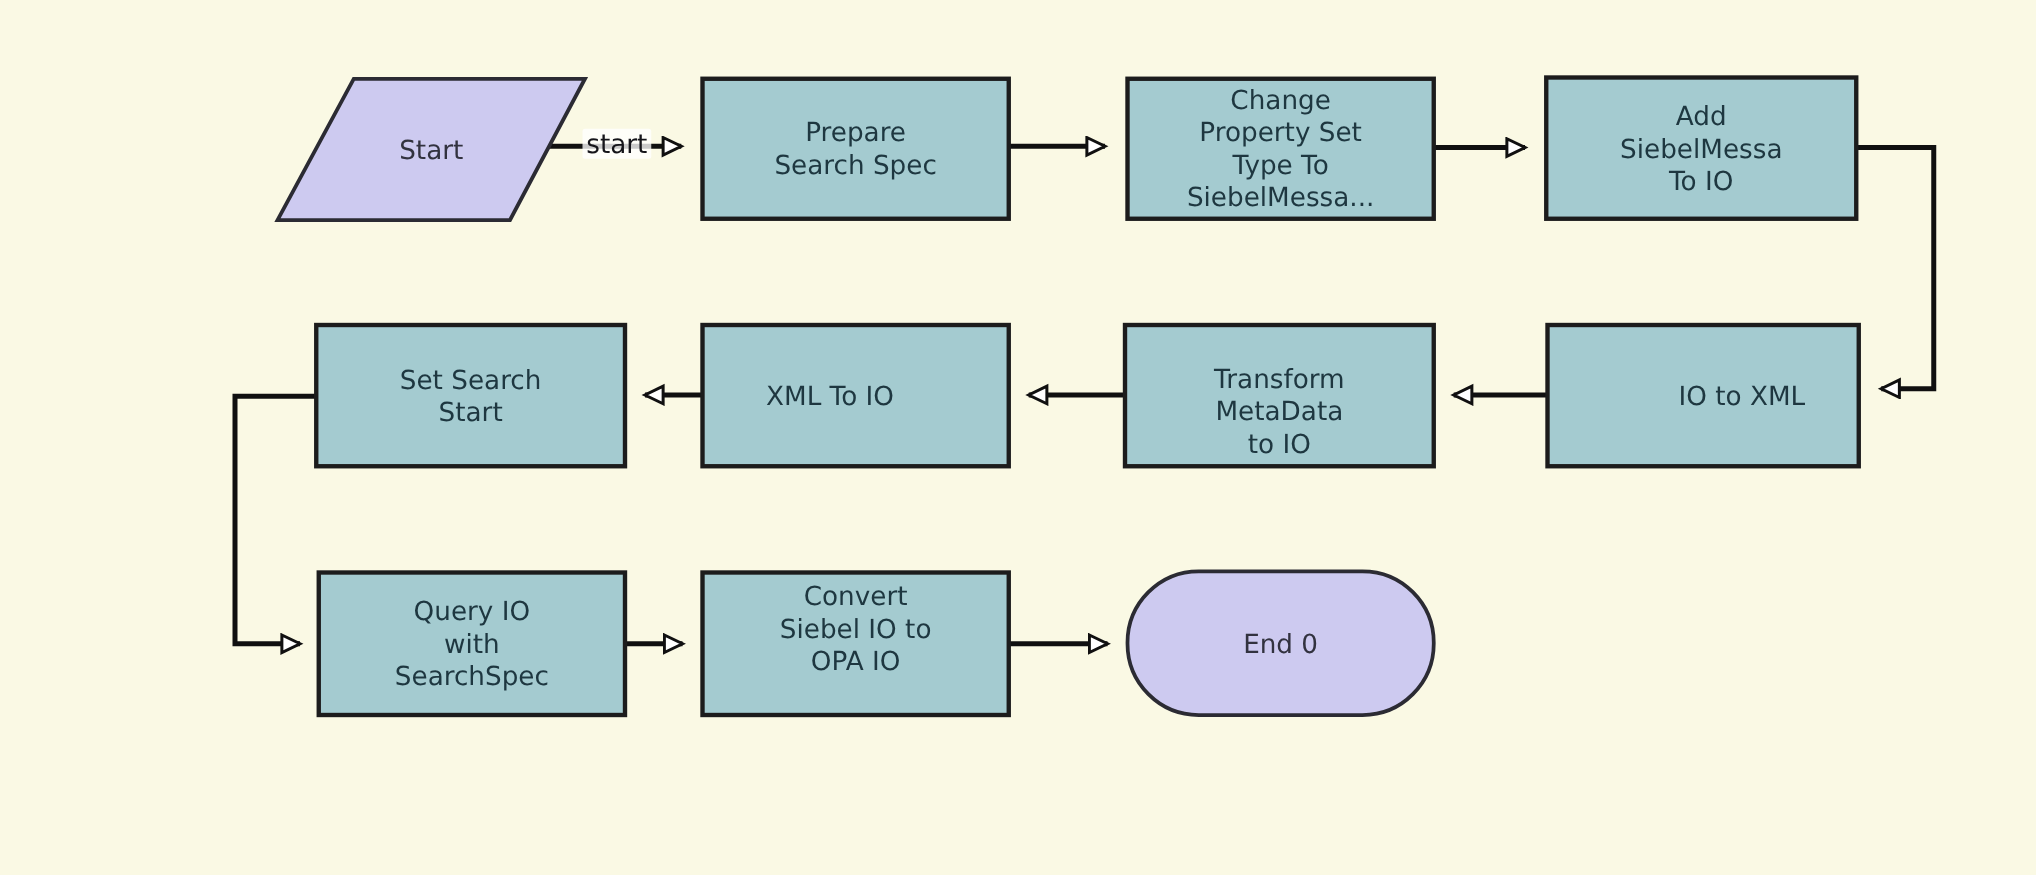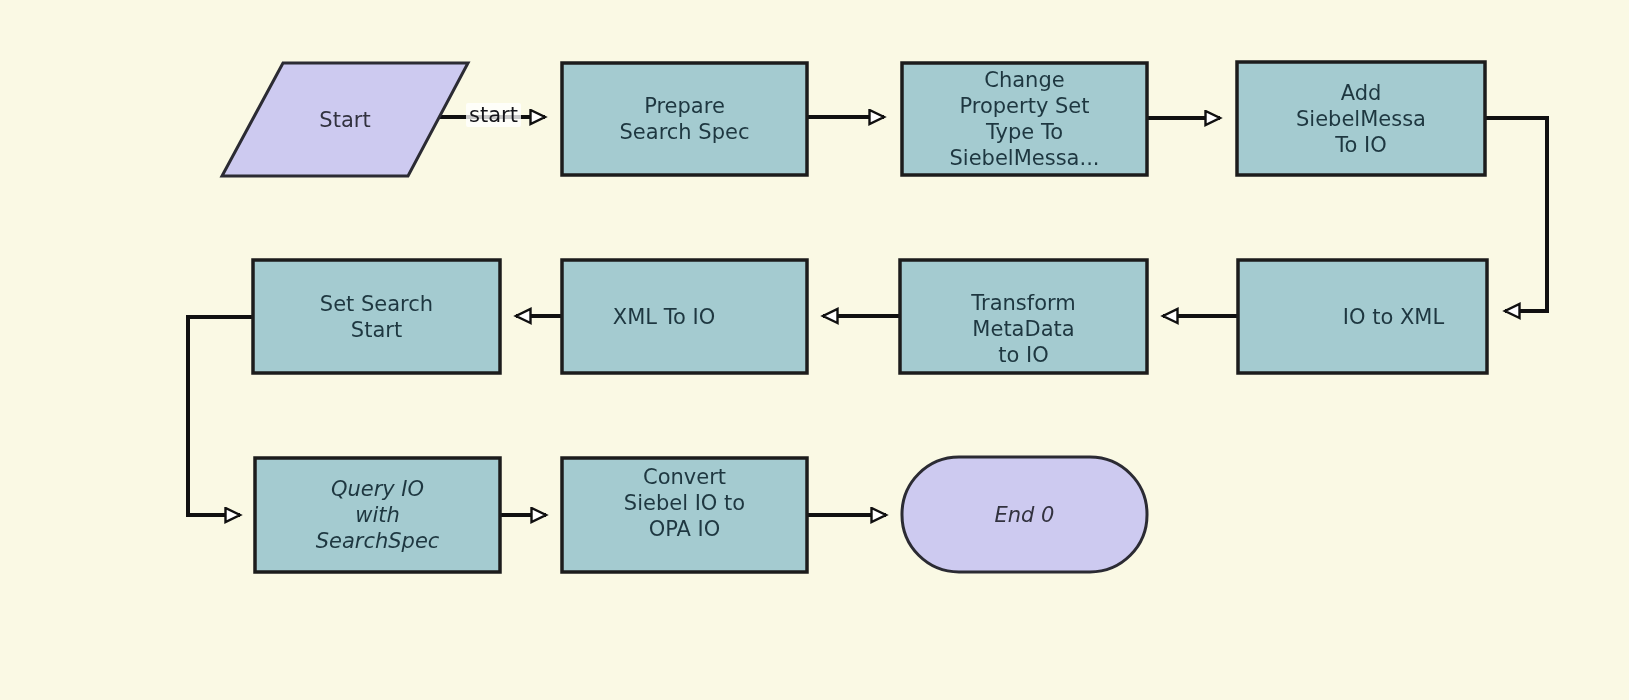--- a/index.html
+++ b/index.html
@@ -91,23 +91,23 @@
   <div class="node-label" style="left:1237px; top:62px; width:248px; height:113px;">Add
 SiebelMessa
 To IO</div>
   <div class="node-label" style="left:1224px; top:260px; width:249px; height:113px;padding-left:45px;">IO to XML</div>
   <div class="node-label" style="left:900px; top:260px; width:247px; height:113px;margin-top:12px;">Transform
 MetaData
 to IO</div>
   <div class="node-label" style="left:562px; top:260px; width:204px; height:113px;">XML To IO</div>
   <div class="node-label" style="left:253px; top:260px; width:247px; height:113px;">Set Search
 Start</div>
-  <div class="node-label" style="left:255px; top:458px; width:245px; height:114px;font-style:italic;">Query IO
+  <div class="node-label" style="left:255px; top:458px; width:245px; height:114px;">Query IO
 with
 SearchSpec</div>
   <div class="node-label" style="left:562px; top:458px; width:245px; height:90px;">Convert
 Siebel IO to
 OPA IO</div>
-  <div class="node-label terminal-label" style="left:902px; top:457px; width:245px; height:115px;font-style:italic;">End 0</div>
+  <div class="node-label terminal-label" style="left:902px; top:457px; width:245px; height:115px;">End 0</div>
 
   <div class="edge-label" style="left:466px; top:103px;">start</div>
 
 </div>
 
 </body></html>

